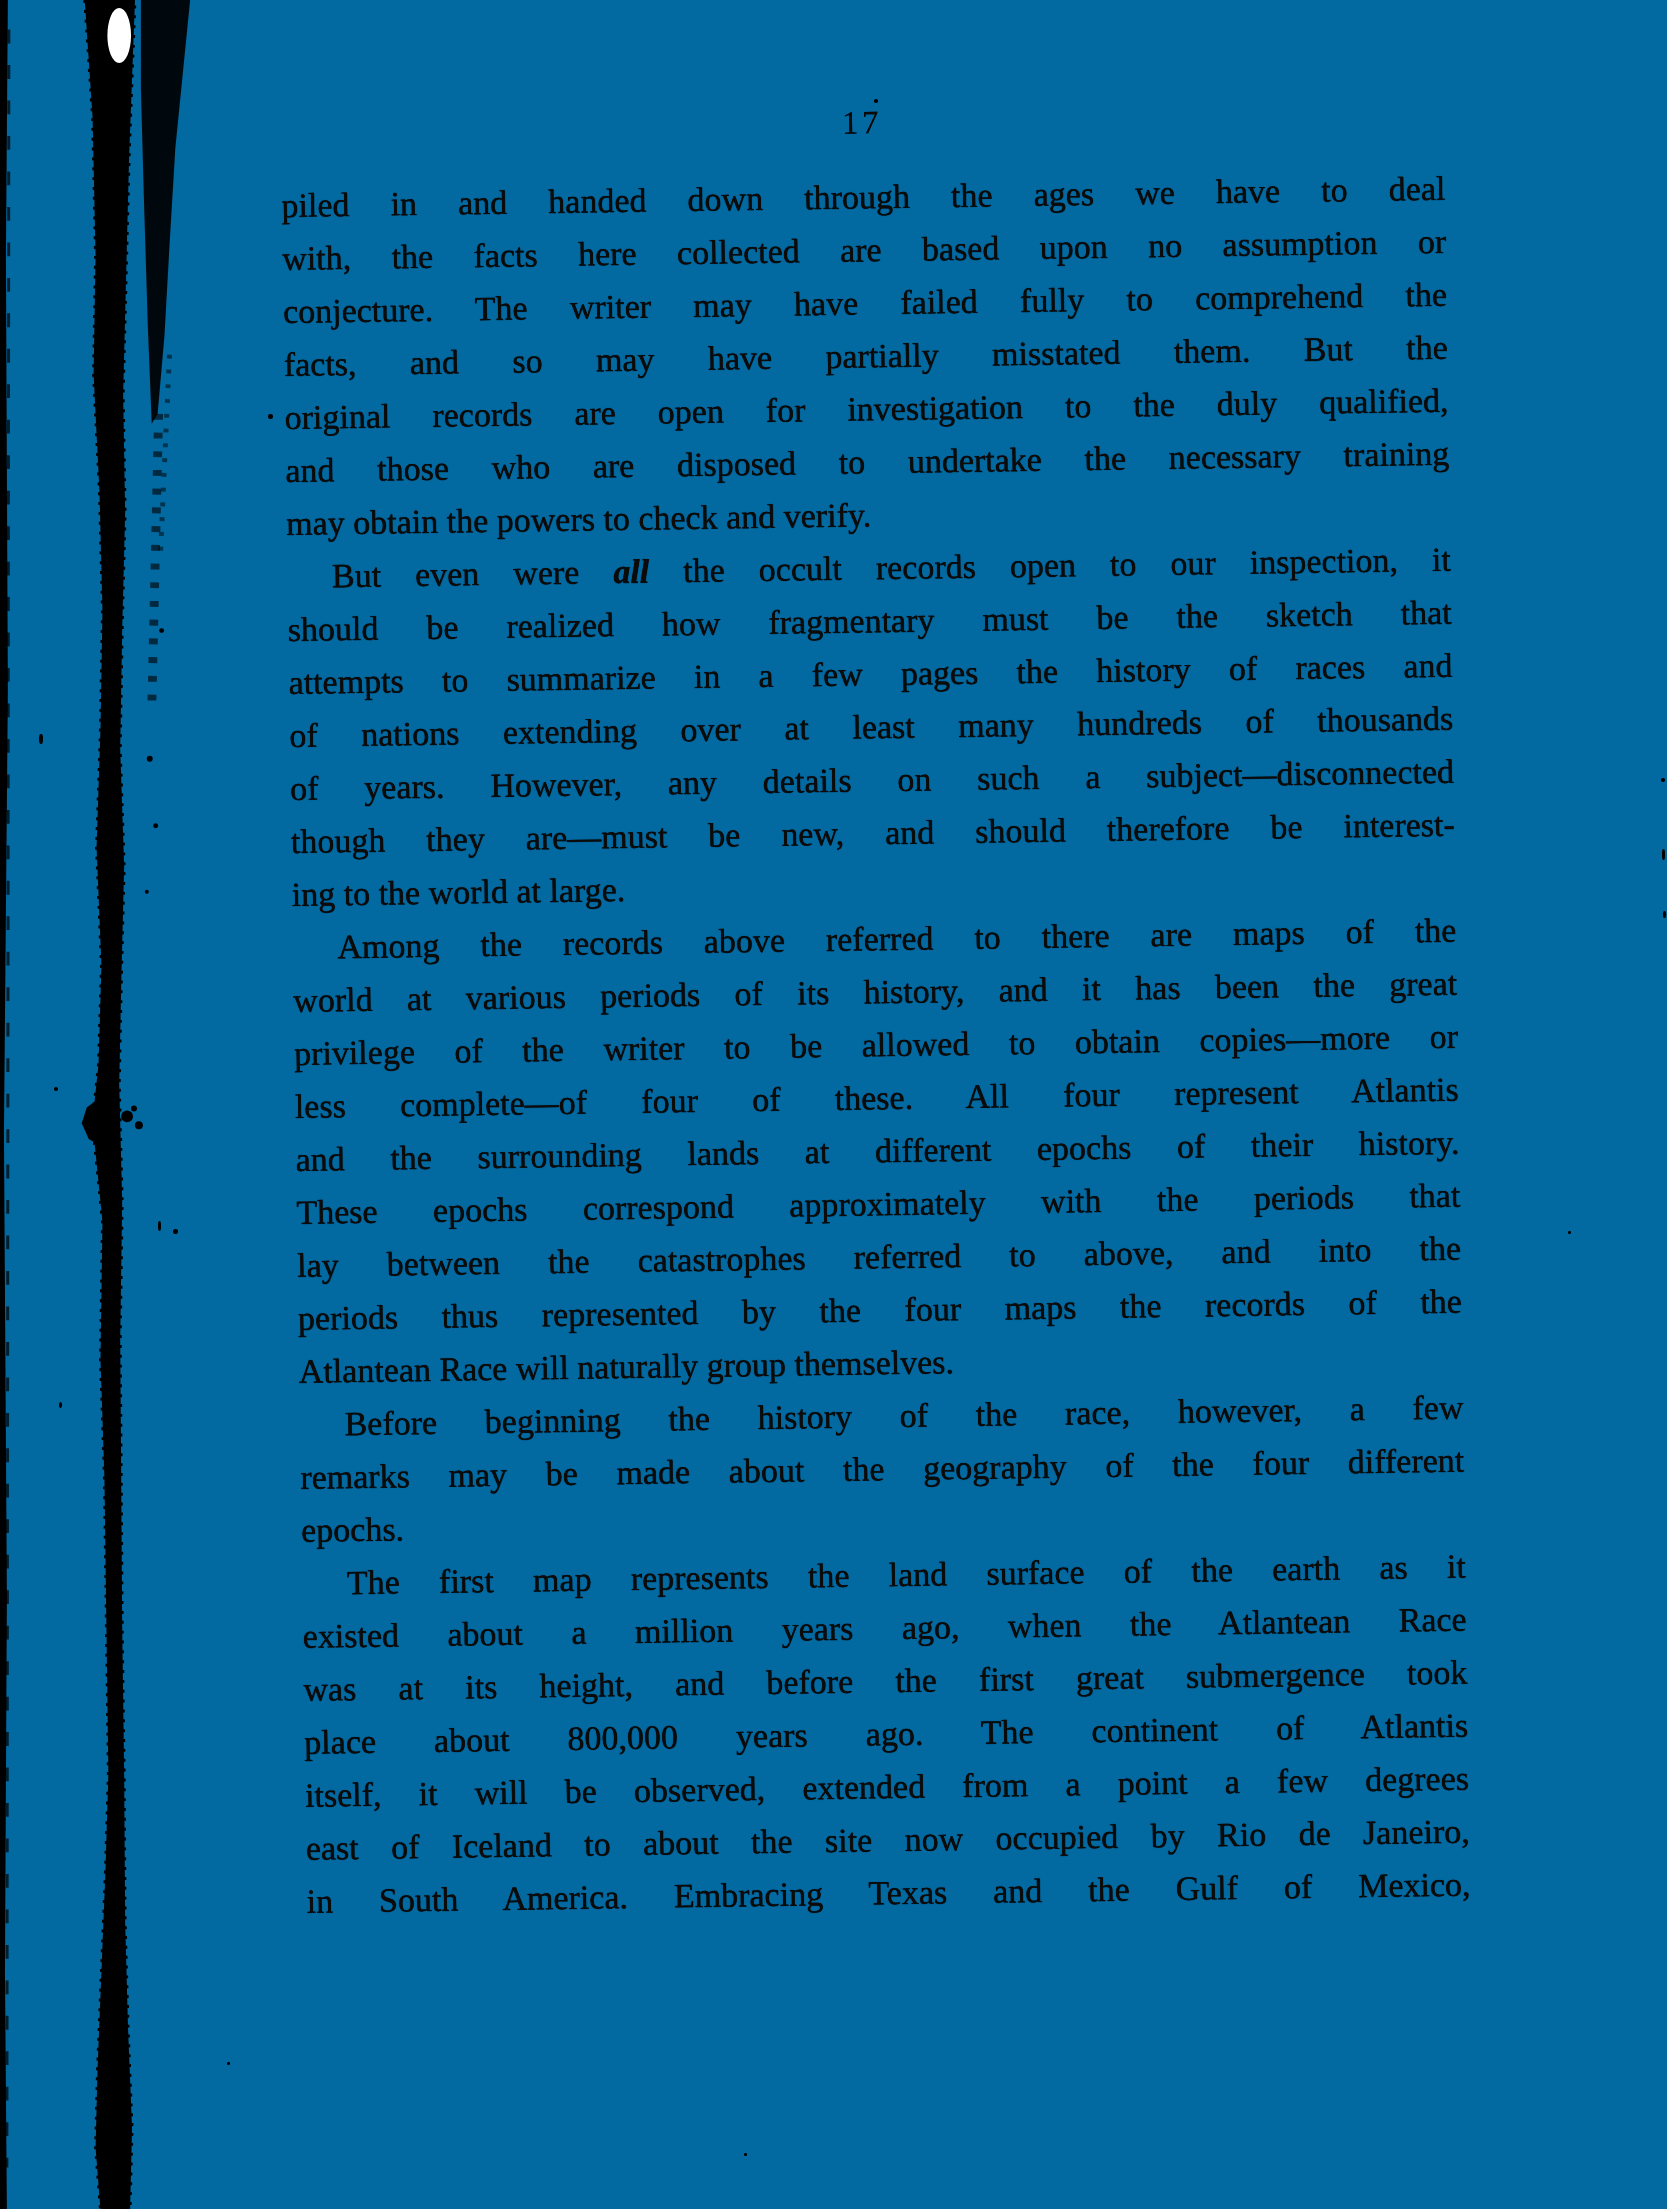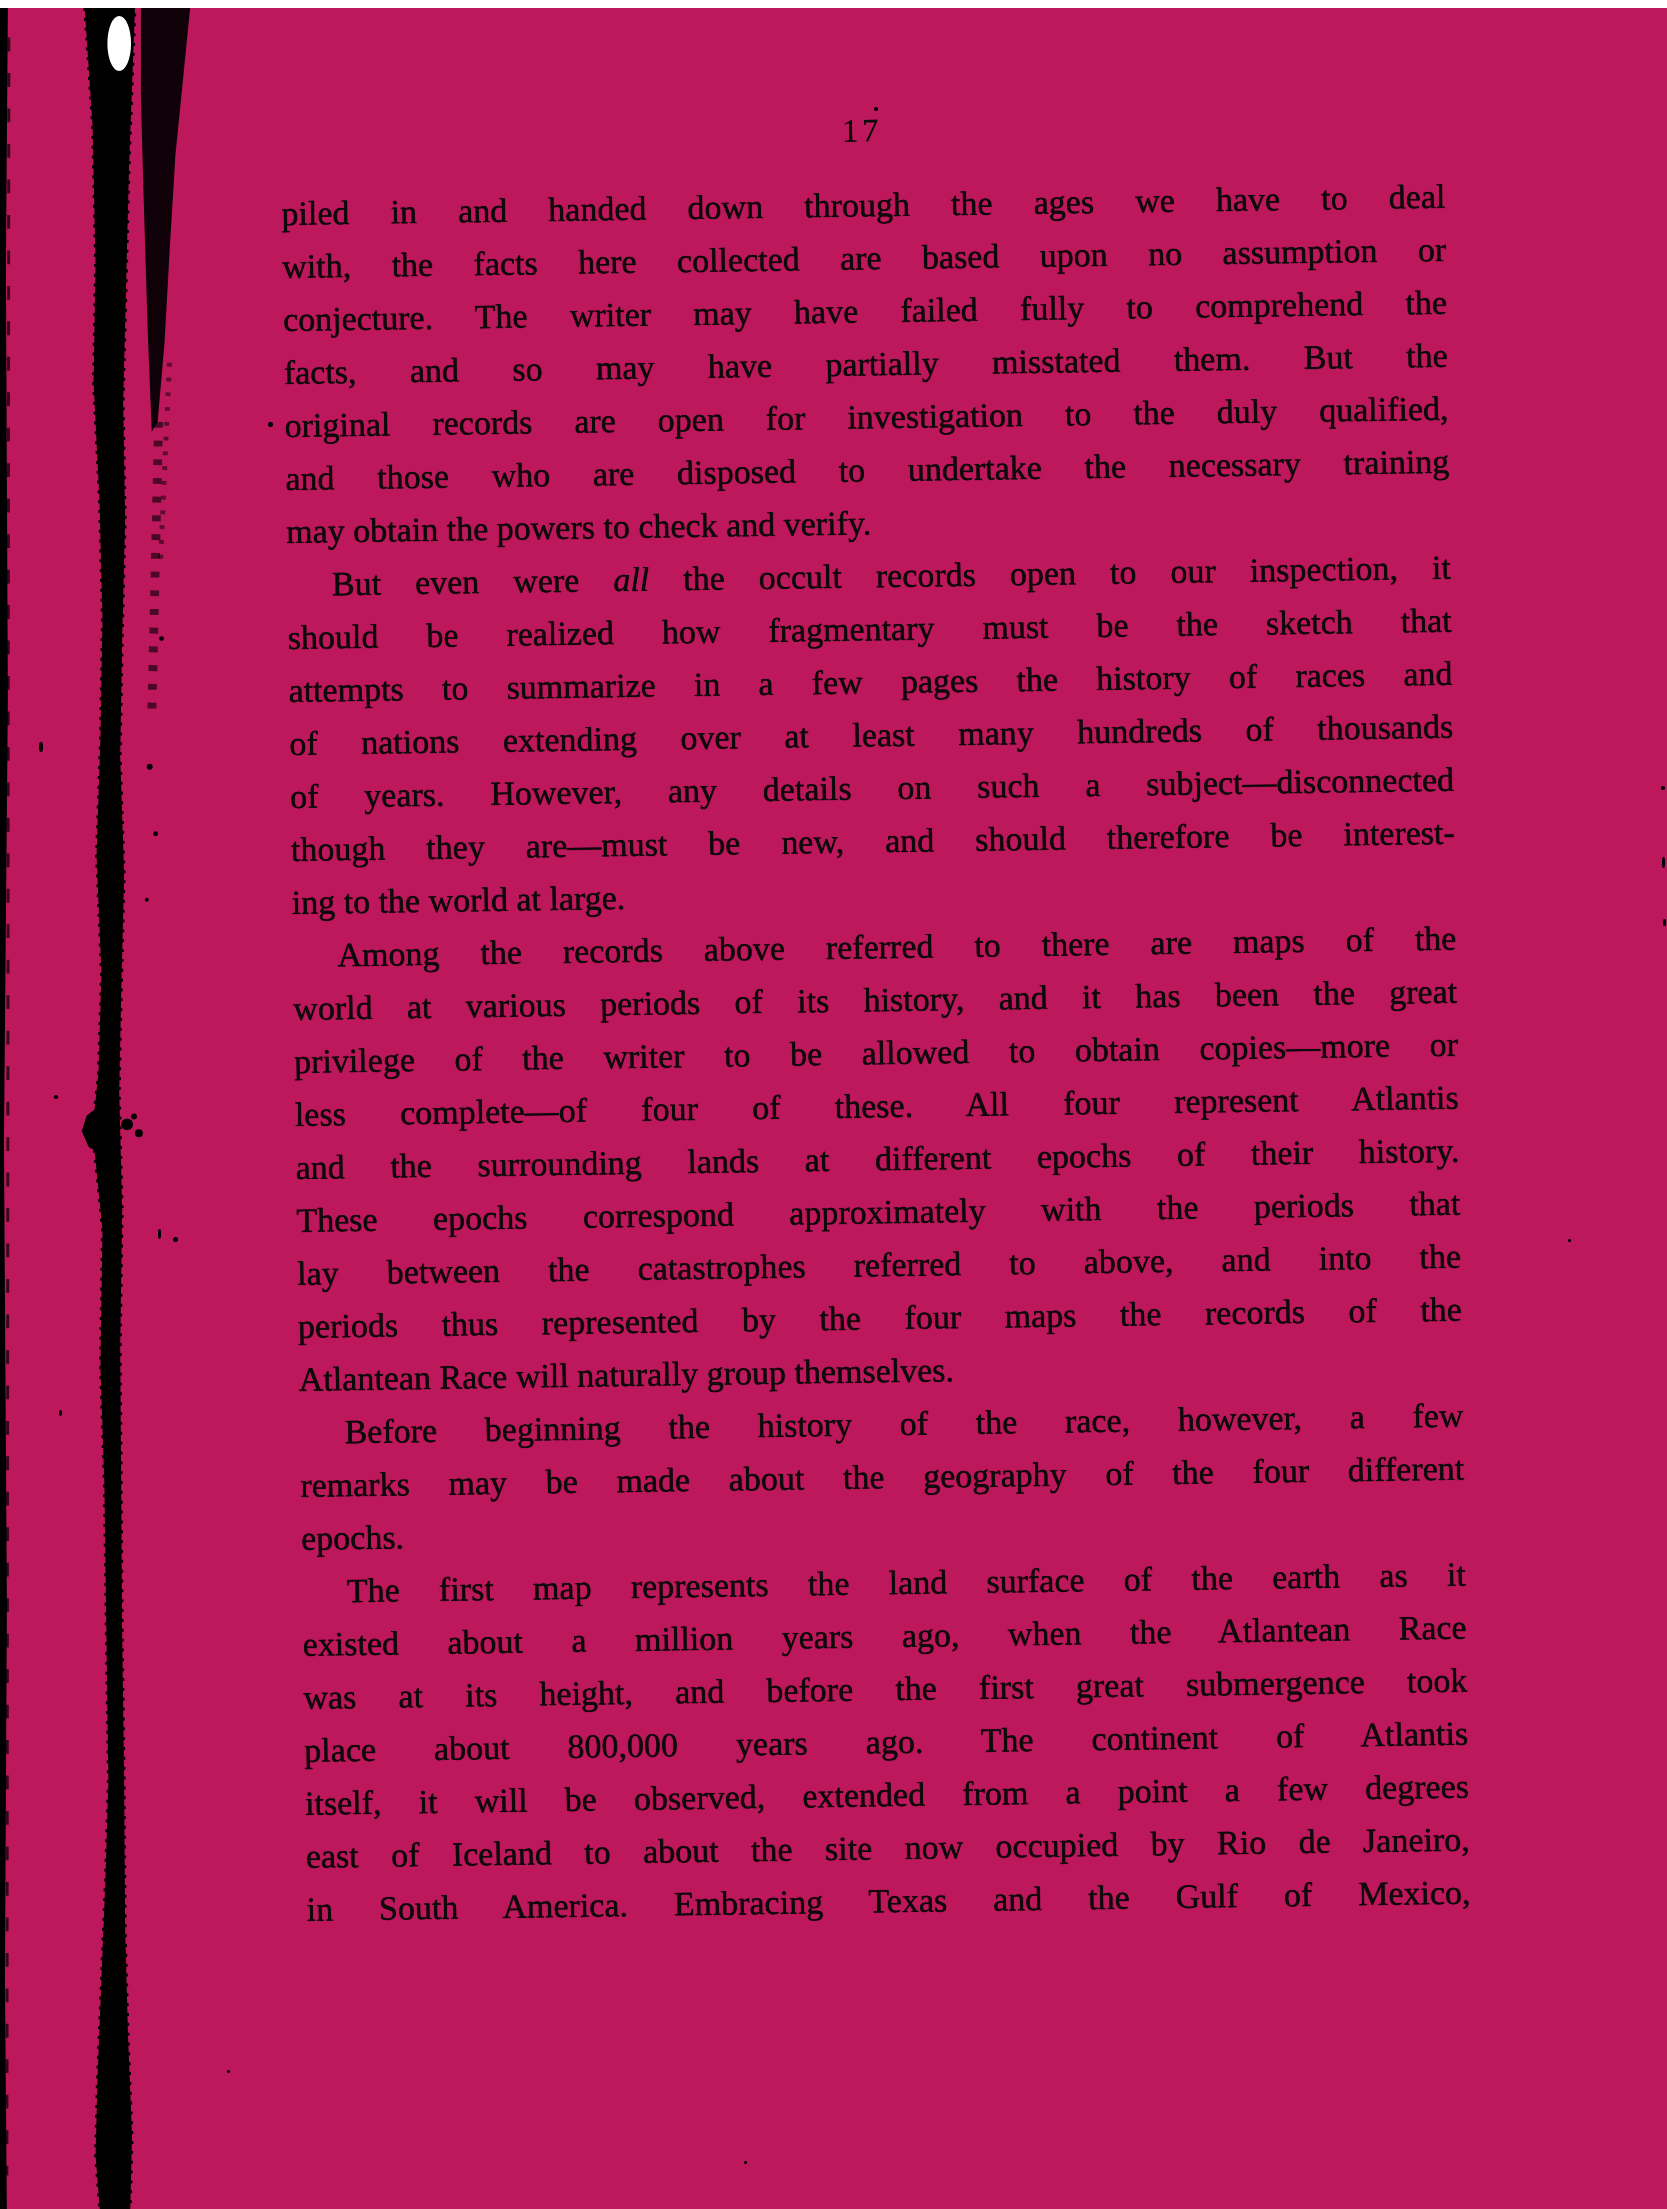--- a/index.html
+++ b/index.html
@@ -3,21 +3,21 @@
 <meta charset="utf-8">
 <style>
   html, body { margin: 0; padding: 0; }
   body {
     width: 1668px; height: 2210px;
     background: #ffffff;
     overflow: hidden;
     position: relative;
     font-family: "Liberation Serif", serif;
   }
-  .scan-page { position: absolute; inset: 0; background: #be185d; margin-top: 8px; }
+  .scan-page { position: absolute; inset: 0; background: #0369a1; }
 
   
   .edge-art { position: absolute; inset: 0; width: 1668px; height: 2210px; pointer-events: none; }
 
   
   .text-wrap {
     position: absolute;
     left: 280px; top: 112px; width: 1164px;
     transform: rotate(-0.85deg);
     transform-origin: 0 0;
@@ -35,21 +35,21 @@
   .page-text { font-size: 34px; line-height: 53px; }
   .tline {
     text-align: justify;
     text-align-last: justify;
     text-justify: inter-word;
     white-space: normal;
     text-shadow: 0 0 0.7px rgba(0,0,0,0.95), 0.4px 0.4px 0 rgba(0,0,0,0.45);
   }
   .tline.endline { text-align-last: left; }
   .tline.indent { text-indent: 45px; }
-  .tline em { font-style: italic; }
+  .tline em { font-style: italic; font-weight: bold; }
 
   
   .speck { position: absolute; background: #000; border-radius: 45%; }
 </style>
 </head>
 <body>
 
 <div class="scan-page">
 
   <svg class="edge-art" viewBox="0 0 1693 2243" xmlns="http://www.w3.org/2000/svg">

